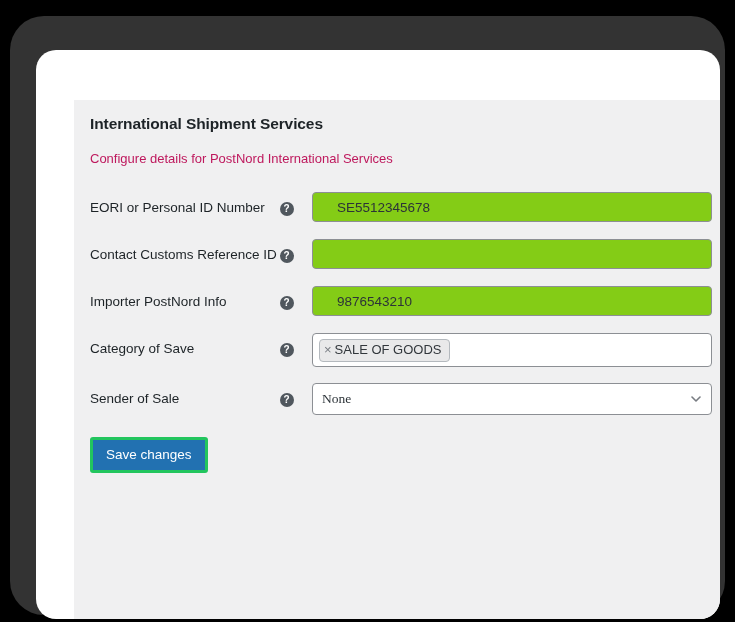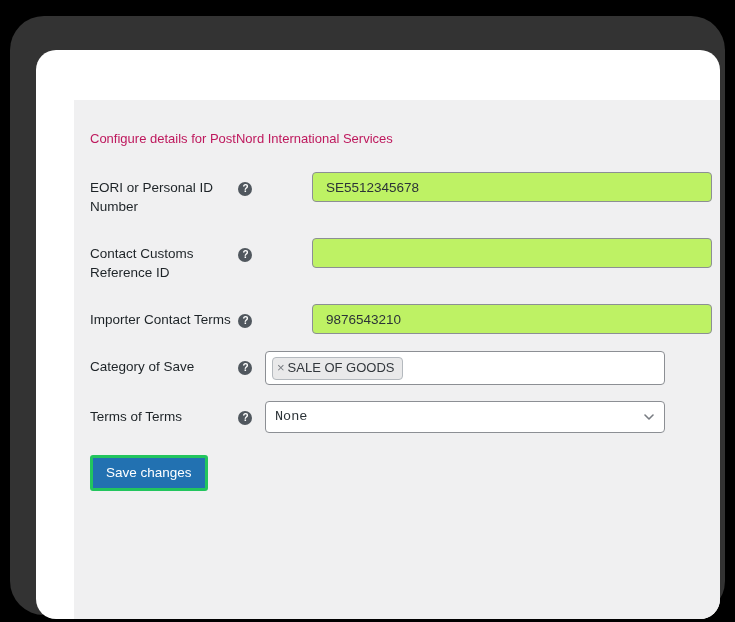--- a/index.html
+++ b/index.html
@@ -117,28 +117,27 @@
   .field-input-cell {
     padding: 8px 0 8px 0;
   }
 
   .text-input {
     width: 400px;
     height: 30px;
     box-sizing: border-box;
     border: 1px solid #8c8f94;
     border-radius: 4px;
-    background: #bef264;
+    background: #84cc16;
     font-size: 13.5px;
     color: #2c3338;
-    padding: 0 13px;
+    padding: 0 24px;
     font-family: "Liberation Sans", sans-serif;
     outline: none;
     box-shadow: 0 0 0 transparent;
-    margin-left: 47px;
   }
   .text-input::placeholder { color: #8c8f94; }
 
   
   .token-field {
     width: 400px;
     min-height: 34px;
     box-sizing: border-box;
     border: 1px solid #8c8f94;
     border-radius: 4px;
@@ -180,21 +179,21 @@
     width: 400px;
     height: 32px;
     box-sizing: border-box;
     border: 1px solid #8c8f94;
     border-radius: 4px;
     background: #ffffff;
     font-size: 13.5px;
     color: #2c3338;
     padding: 0 30px 0 9px;
     line-height: 30px;
-    font-family: Liberation Mono, monospace;
+    font-family: Liberation Serif, serif;
     cursor: pointer;
   }
   .select-chevron {
     position: absolute;
     right: 11px;
     top: 11px;
     width: 10px;
     height: 10px;
     pointer-events: none;
   }
@@ -218,20 +217,21 @@
 </style>
 </head>
 <body>
 
 <div id="device-bezel">
   <div id="device-screen">
 
     <div id="settings-panel">
       <div class="panel-inner">
 
+        <div id="panel-title">International Shipment Services</div>
 
         <div id="panel-subtitle">Configure details for PostNord International Services</div>
 
         <table id="form-table">
           <tbody>
 
             <tr>
               <td class="field-label-cell">
                 <span class="field-label">EORI or Personal ID Number</span>
               </td>
@@ -251,21 +251,21 @@
                 <span class="help-icon">?</span>
               </td>
               <td class="field-input-cell">
                 <input class="text-input" type="text" value="" style="">
               </td>
             </tr>
 
 
             <tr>
               <td class="field-label-cell">
-                <span class="field-label">Importer Contact Terms</span>
+                <span class="field-label">Importer PostNord Info</span>
               </td>
               <td class="help-cell">
                 <span class="help-icon">?</span>
               </td>
               <td class="field-input-cell">
                 <input class="text-input" type="text" value="9876543210" style="">
               </td>
             </tr>
 
             <tr>
@@ -280,21 +280,21 @@
                   <span class="chip">
                     <span class="chip-remove">×</span>
                     <span>SALE OF GOODS</span>
                   </span>
                 </div>
               </td>
             </tr>
 
             <tr>
               <td class="field-label-cell">
-                <span class="field-label">Terms of Terms</span>
+                <span class="field-label">Sender of Sale</span>
               </td>
               <td class="help-cell">
                 <span class="help-icon">?</span>
               </td>
               <td class="field-input-cell">
                 <div class="select-wrap">
                   <div class="select-box">None</div>
                   <span class="select-chevron">
                     <svg width="10" height="10" viewBox="0 0 10 10">
                       <path d="M1 3 L5 7 L9 3" fill="none" stroke="#787c82" stroke-width="1.6" stroke-linecap="round" stroke-linejoin="round"></path>

